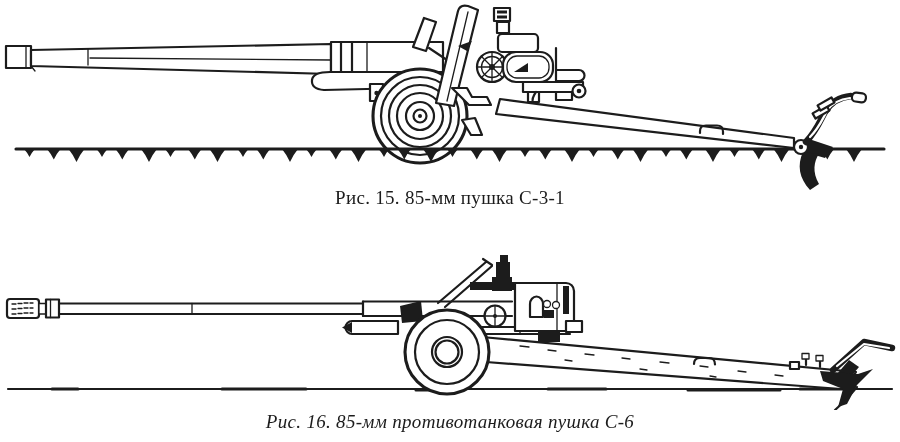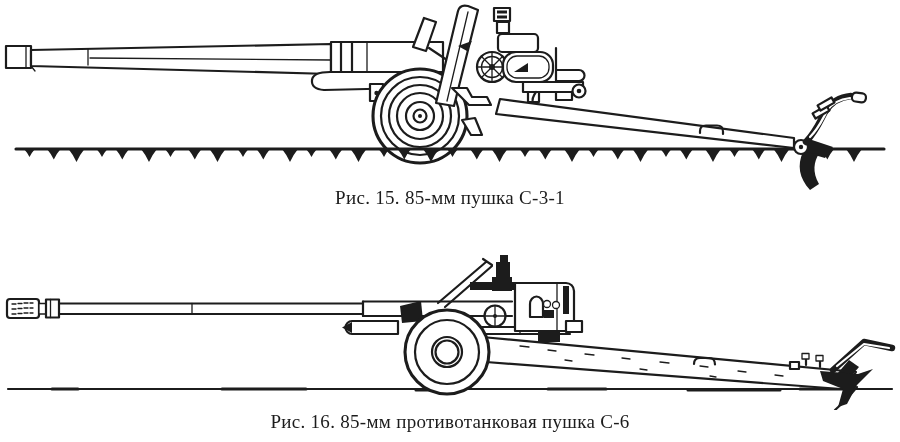--- a/index.html
+++ b/index.html
@@ -7,21 +7,21 @@
   body{
     width:900px; height:442px; overflow:hidden;
     background:var(--paper,#fff);
     font-family:"Liberation Serif", serif;
     color:var(--ink,#1c1c1c);
     position:relative;
   }
   .page{ position:absolute; inset:0; }
   figure{ margin:0; position:absolute; left:0; width:900px; }
   .fig15{ top:0;  height:210px;font-family:Liberation Serif, serif; }
-  .fig16{ top:250px; height:192px; }
+  .fig16{ top:250px; height:192px;font-style:italic; }
   .art{ position:absolute; left:0; top:0; }
   figcaption{
     position:absolute; left:0; width:100%;
     text-align:center; font-size:19px; letter-spacing:.3px;
     color:var(--ink,#1c1c1c); white-space:nowrap;
   }
   .fig15 figcaption{ top:187px; }
   .fig16 figcaption{ top:161px; }
   
   svg .ln *{ stroke:var(--ink,#1c1c1c); stroke-width:2.2; fill:none;

